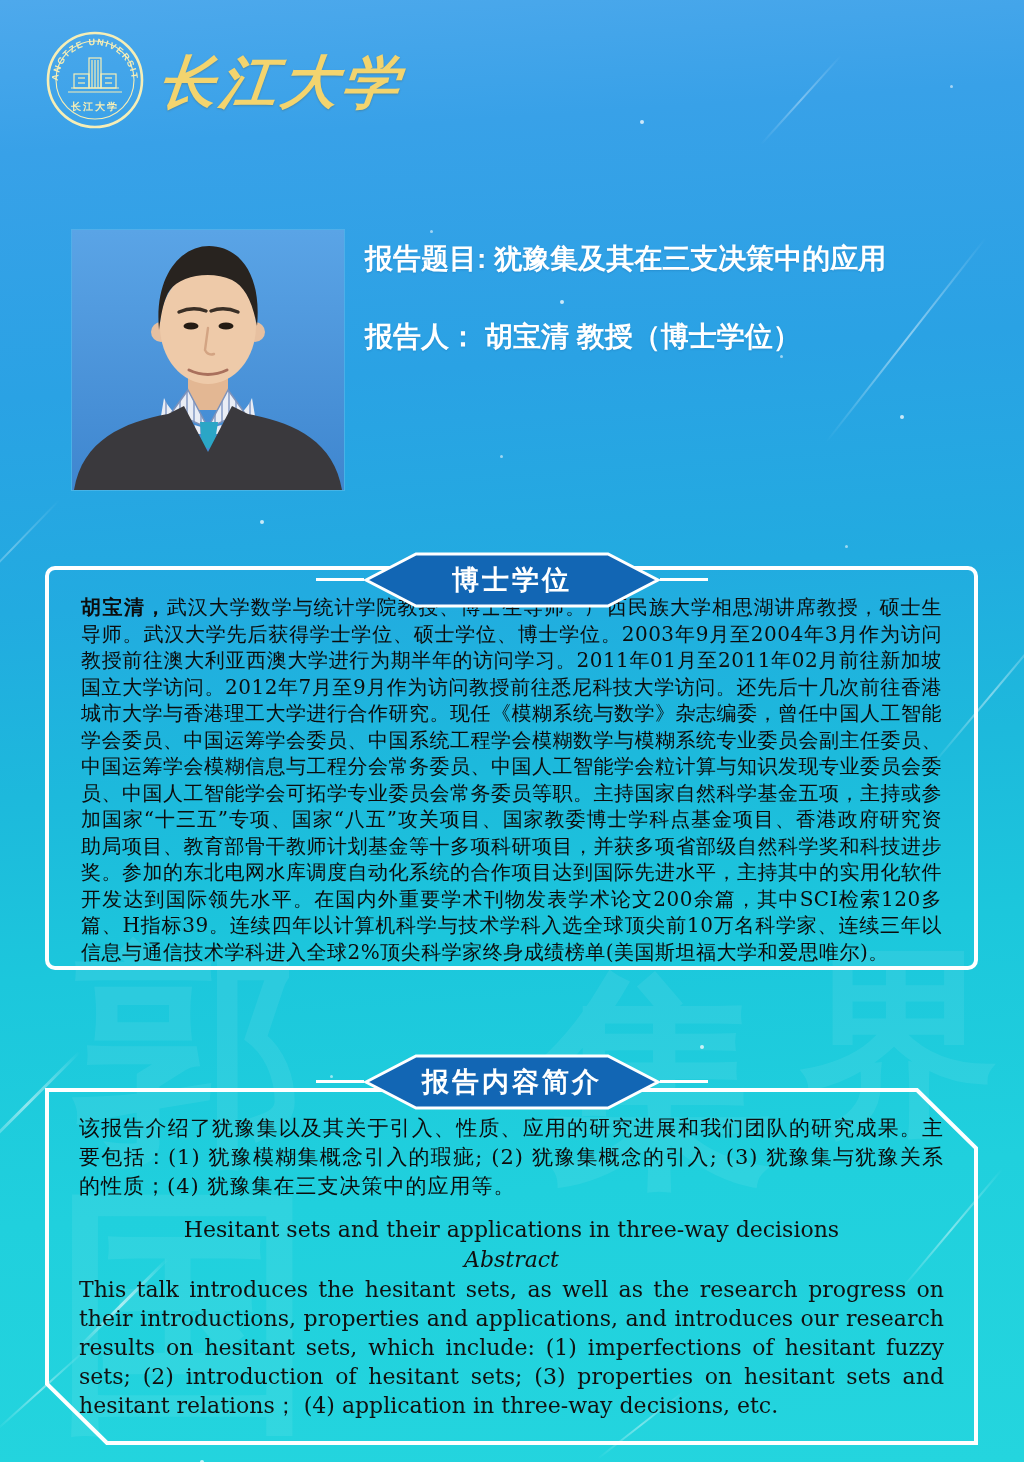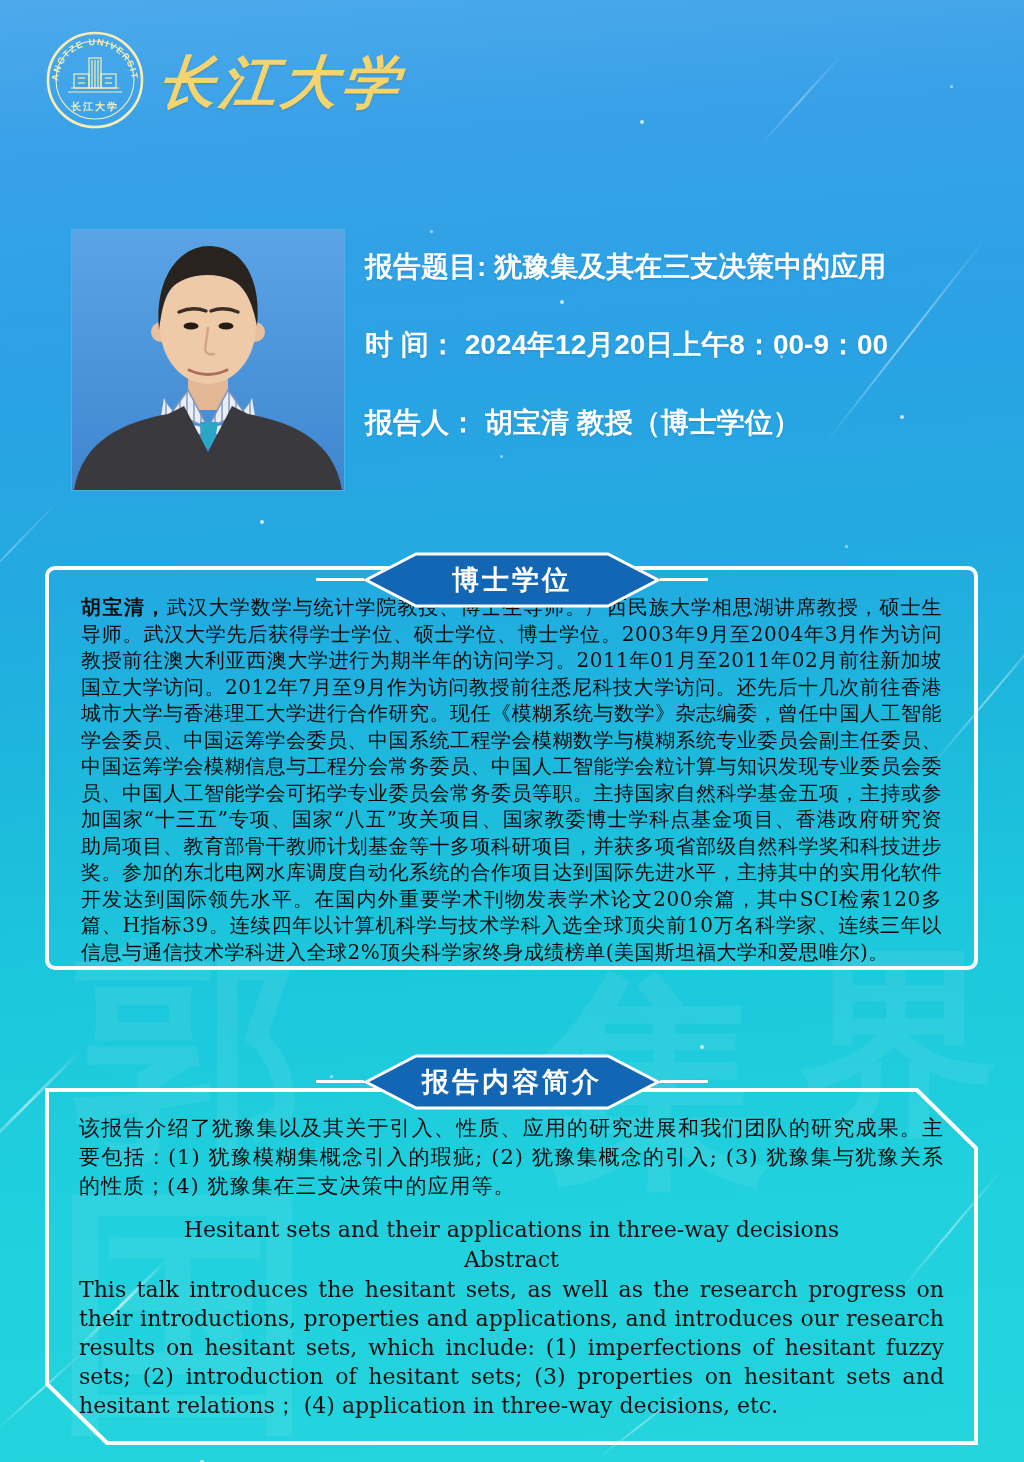--- a/index.html
+++ b/index.html
@@ -24,21 +24,21 @@
     font-weight:bold; font-size:57px; color:#f3d46e; transform:skewX(-6deg);
     text-shadow:0 1px 2px rgba(90,60,0,.25); letter-spacing:4px; }
   
   .headline { position:absolute; top:138px; left:50%; transform:translateX(-50%);
     width:960px; text-align:center; font-size:30px; font-weight:900; color:#050505;
     letter-spacing:.5px; white-space:nowrap; z-index:3; }
   
   .photo { position:absolute; top:230px; left:72px; width:272px; height:260px; z-index:3;
     box-shadow:0 0 0 1px rgba(255,255,255,.15); }
   
-  .info { position:absolute; top:248px; left:365px; width:620px; display:flex;
+  .info { position:absolute; top:240px; left:365px; width:620px; display:flex;
     flex-direction:column; gap:40px; z-index:3; }
   .info-row { font-size:28px; font-weight:800; color:#ffffff; white-space:nowrap;
     text-shadow:0 1px 2px rgba(0,60,120,.18); }
   .info-row .label { margin-right:8px; }
   
   .banner { position:absolute; left:50%; transform:translateX(-50%); width:300px; height:58px; z-index:5; }
   .banner::before, .banner::after { content:""; position:absolute; top:27px; width:48px; height:3px; background:#ffffff; }
   .banner::before { left:-46px; } .banner::after { right:-46px; }
   .banner svg { position:absolute; inset:0; }
   .banner-text { position:absolute; inset:0; display:flex; align-items:center; justify-content:center;
@@ -50,21 +50,21 @@
   .bio-text { font-family:"DejaVu Serif", serif; font-size:20px; line-height:26.5px;
     letter-spacing:.5px; color:#0c0c0c; text-align:justify; }
   .bio-text b { font-family:"Liberation Sans", sans-serif; font-weight:900; letter-spacing:1px; }
   .content-box { top:1088px; height:357px; padding:26px 34px 10px 34px; }
   .content-frame { position:absolute; inset:0; width:100%; height:100%; }
   .content-inner { position:relative; z-index:2; }
   .zh-text { font-family:"DejaVu Serif", serif; font-size:21px; line-height:29px;
     letter-spacing:1px; color:#0c0c0c; text-align:justify; }
   .en-block { margin-top:14px; font-family:"DejaVu Serif", serif; color:#101010; }
   .en-title { text-align:center; font-size:22px; line-height:30px; }
-  .en-abstract { text-align:center; font-size:22px; line-height:30px; }
+  .en-abstract { text-align:center; font-size:22px; line-height:30px;font-style:italic; }
   .en-body { font-size:22px; line-height:29px; text-align:justify; }
 </style>
 </head>
 <body>
 
 <div class="poster">
 
   <span class="watermark" style="top:905px; left:75px; font-size:230px;">郭</span>
   <span class="watermark" style="top:930px; left:545px; font-size:230px;">集</span>
   <span class="watermark" style="top:1140px; left:55px; font-size:260px;">国</span>
@@ -165,23 +165,20 @@
 
       <path d="M117 140 q19 9 38 0" stroke="#a9705c" stroke-width="3" fill="none" stroke-linecap="round"></path>
     </svg>
   </div>
 
   <div class="info">
     <div class="info-row">
       <span class="label">报告题目:</span><span>犹豫集及其在三支决策中的应用</span>
     </div>
     <div class="info-row">
-      <span class="label">时 间：</span><span>2024年12月20日上午8：00-9：00</span>
-    </div>
-    <div class="info-row">
       <span class="label">报告人：</span><span>胡宝清 教授（博士学位）</span>
     </div>
   </div>
 
   <div class="banner" style="top:551px;">
     <svg viewBox="0 0 300 58">
       <polygon points="4,29 54,3 246,3 296,29 246,55 54,55" fill="#1266b4" stroke="#ffffff" stroke-width="3"></polygon>
     </svg>
     <span class="banner-text">博士学位</span>
   </div>

